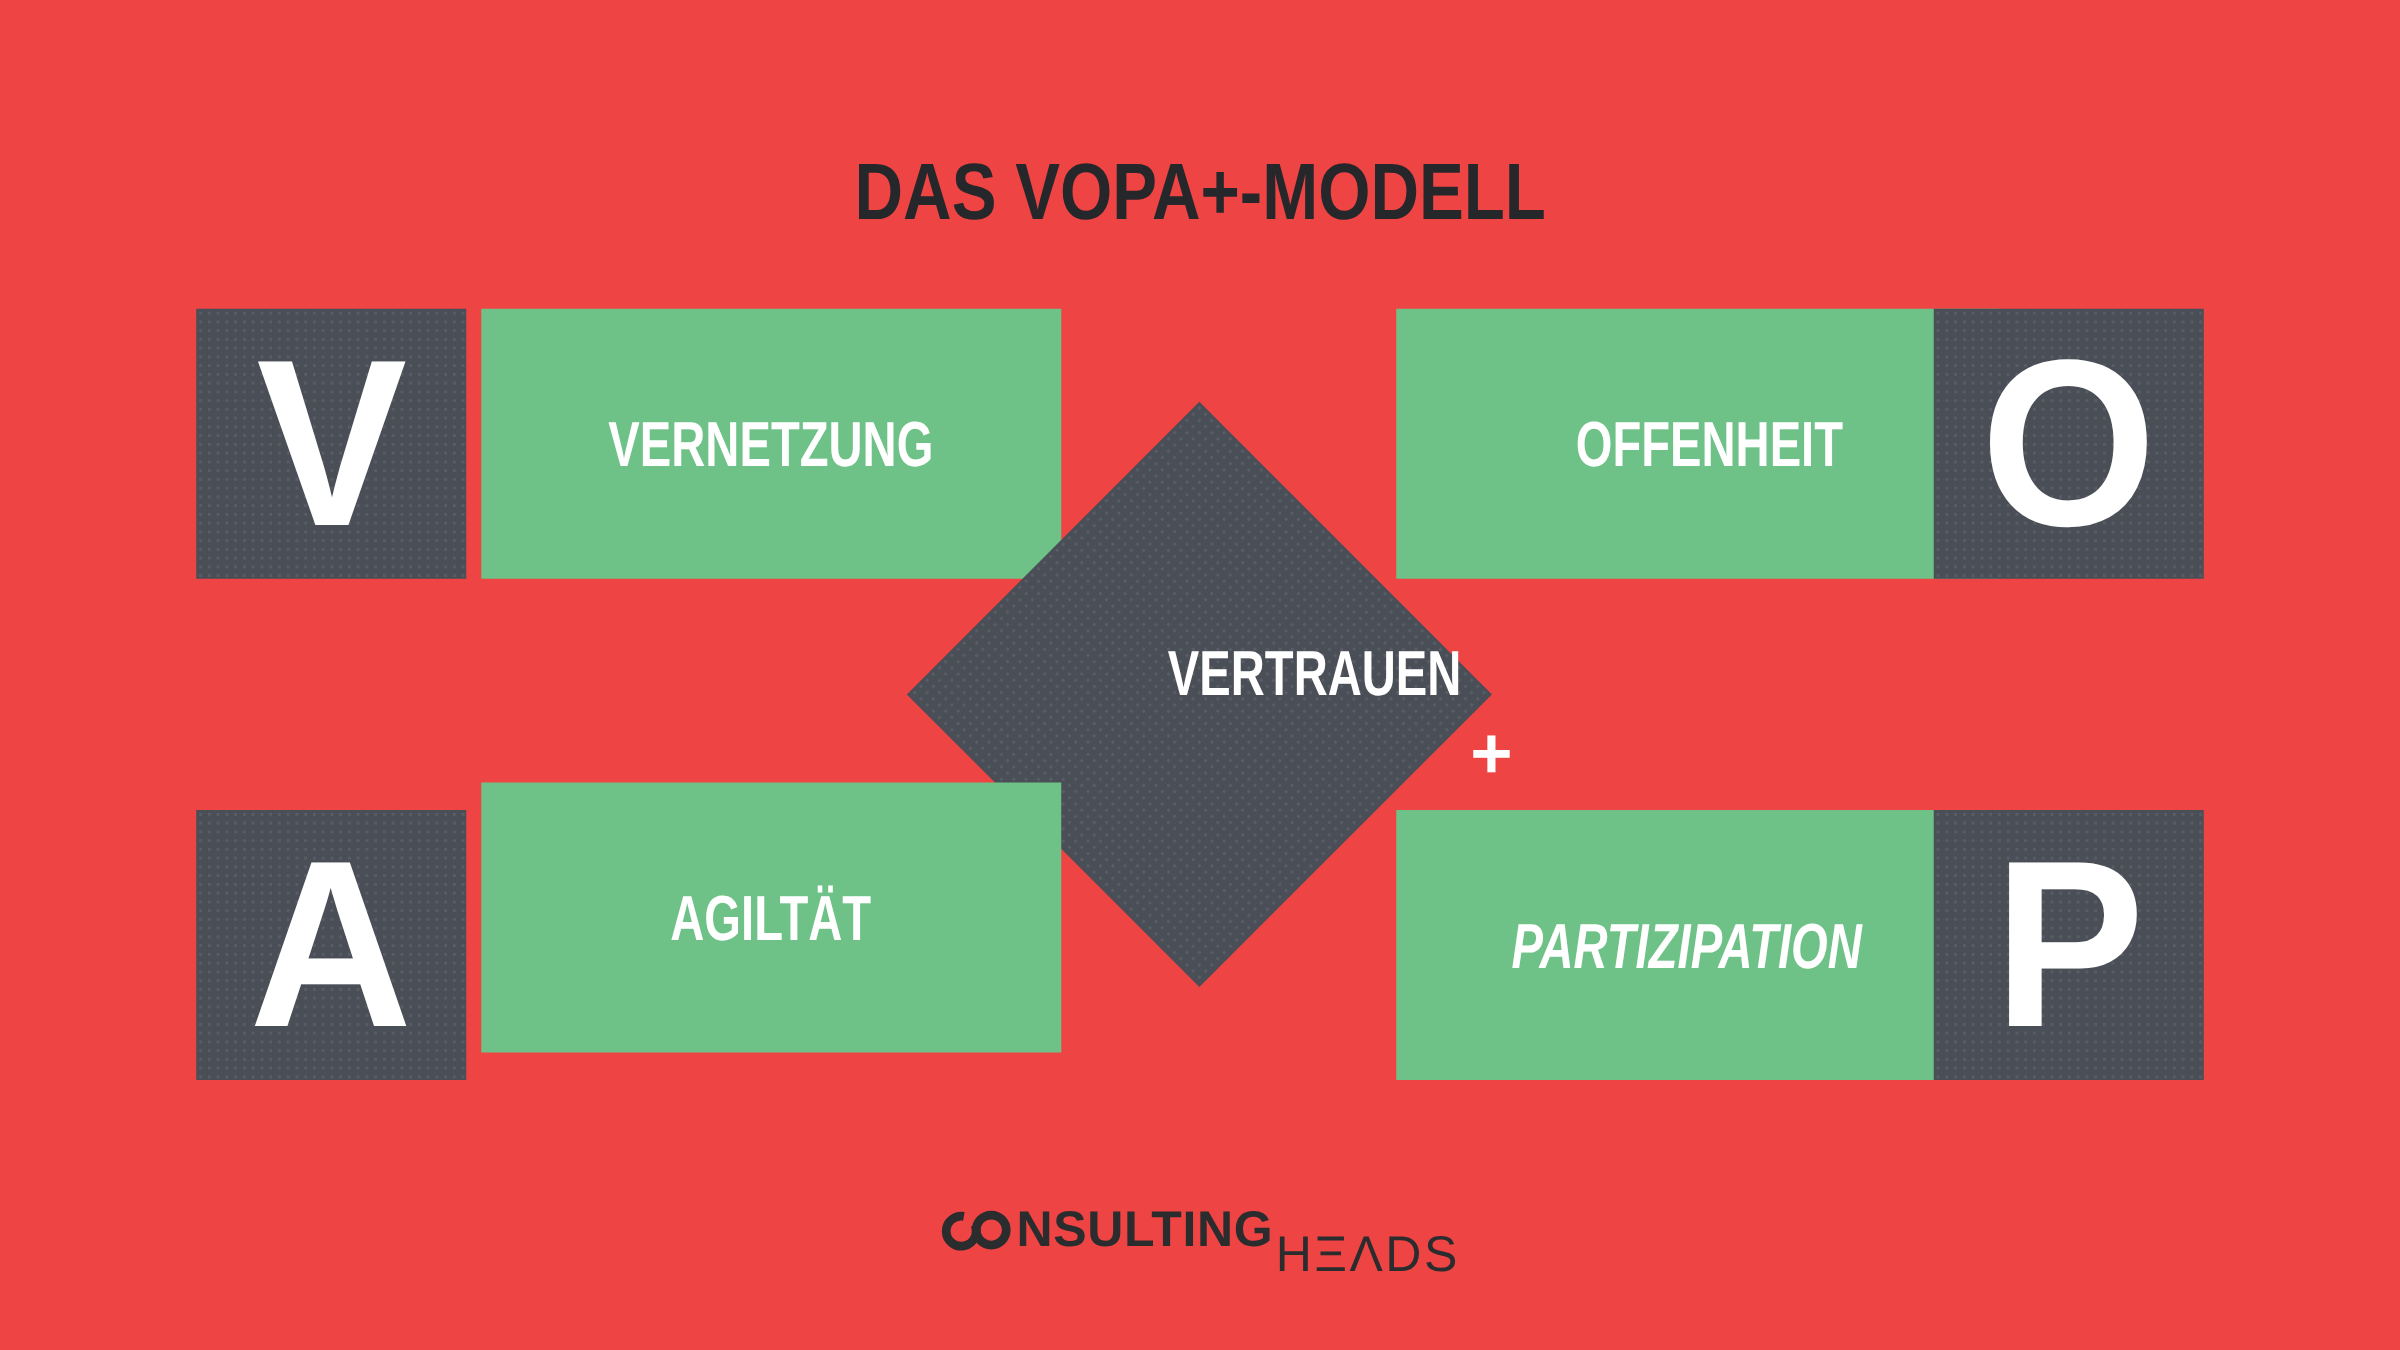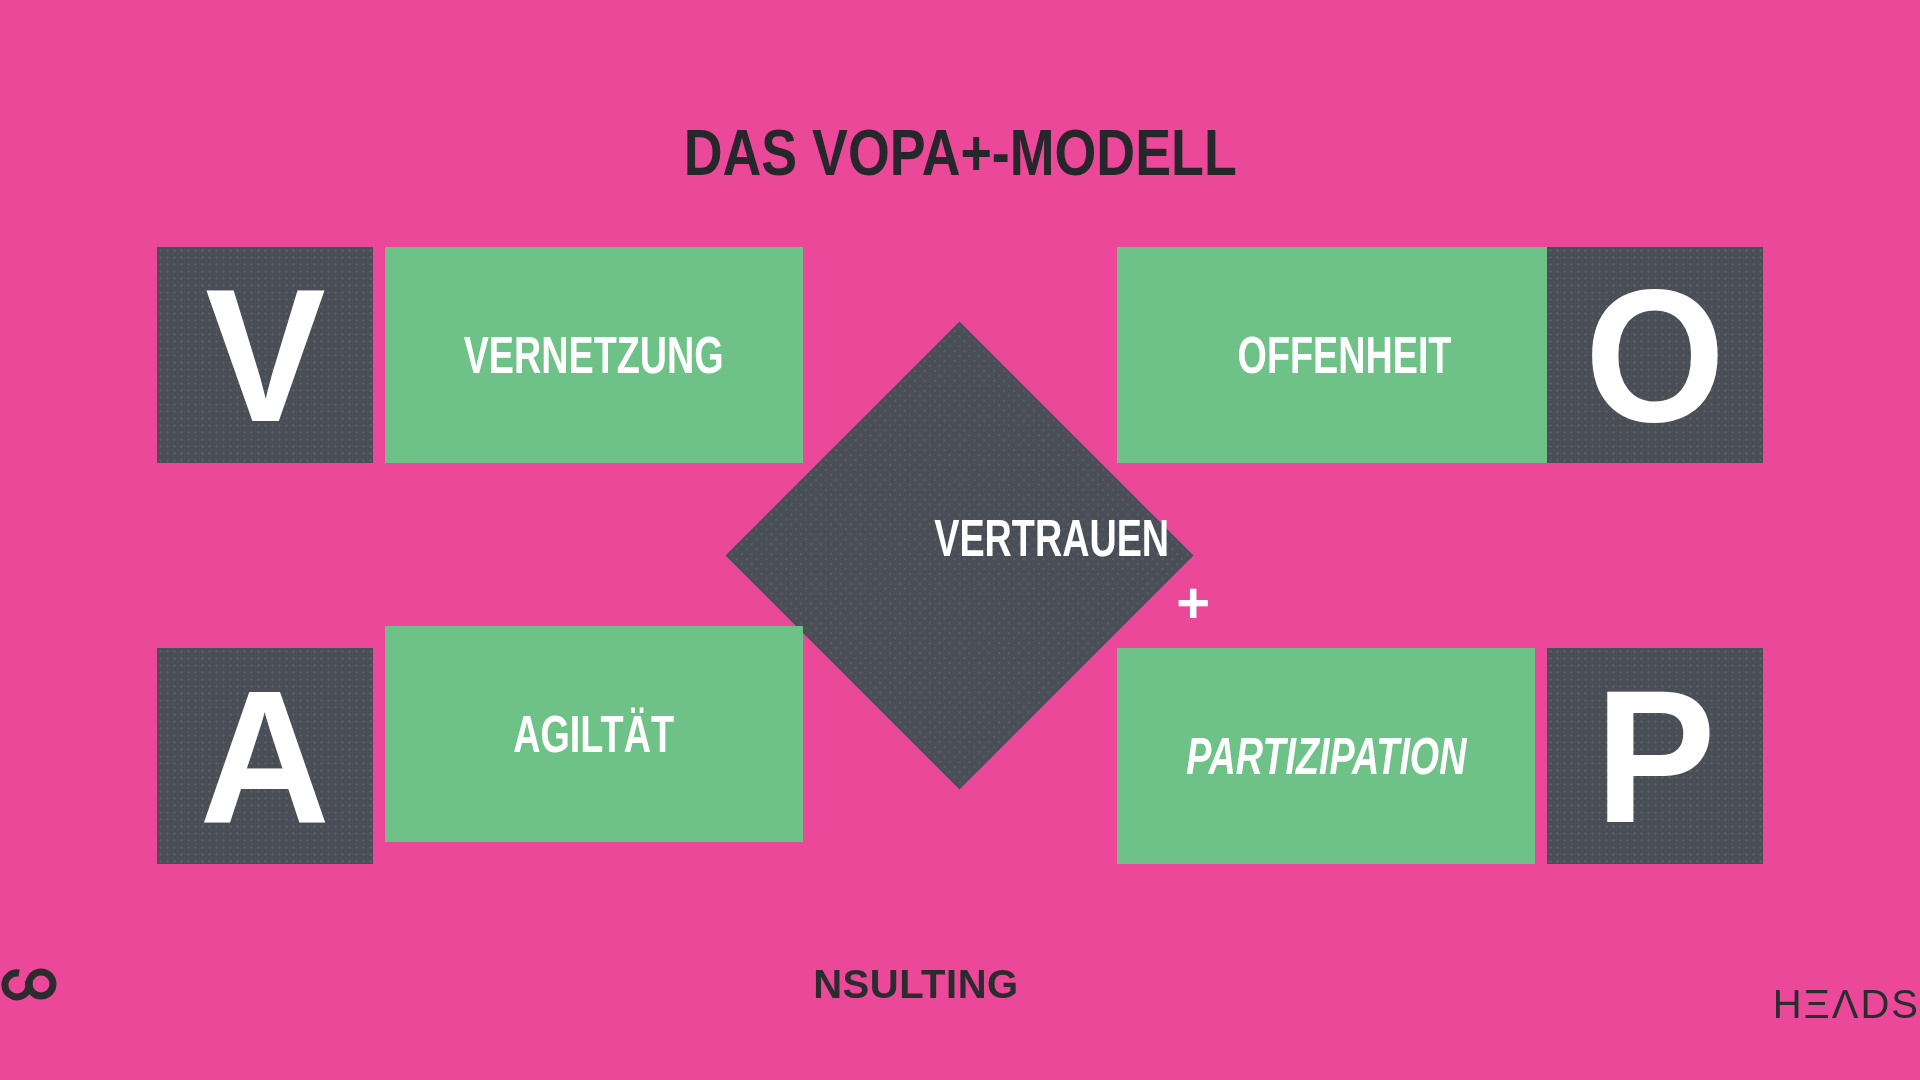--- a/index.html
+++ b/index.html
@@ -5,21 +5,21 @@
   html, body {
     margin: 0;
     padding: 0;
     background: #ffffff;
     font-family: "Liberation Sans", "DejaVu Sans", sans-serif;
   }
   .canvas {
     position: relative;
     width: 1920px;
     height: 1080px;
-    background: #ec4899;
+    background: #ef4444;
     overflow: hidden;
   }
 
   
   .title {
     position: absolute;
     left: 0;
     right: 0;
     top: 76px;
     text-align: center;
@@ -51,21 +51,21 @@
     background-size: 7px 7px;
   }
   .tile .big-letter {
     color: #ffffff;
     font-size: 190px;
     font-weight: 700;
     line-height: 216px;
     transform: scaleX(0.95);
   }
   .labelbox {
-    width: 418px;
+    width: 464px;
     background: #6EC287;
   }
   .labelbox .label {
     display: inline-block;
     color: #ffffff;
     font-size: 51px;
     font-weight: 700;
     white-space: nowrap;
     transform: scaleX(0.74);
     transform-origin: center;
@@ -122,23 +122,22 @@
 
   
   .logo {
     position: absolute;
     left: 0;
     right: 0;
     top: 956px;
     height: 56px;
     display: flex;
     align-items: center;
-    justify-content: space-between;
+    justify-content: center;
     color: #2B2C2E;
-    gap: 12px;
   }
   .logo .co-mark {
     display: block;
     margin-right: 1px;
   }
   .logo .bold-part {
     font-size: 40px;
     font-weight: 700;
     letter-spacing: 0.5px;
     line-height: 40px;

